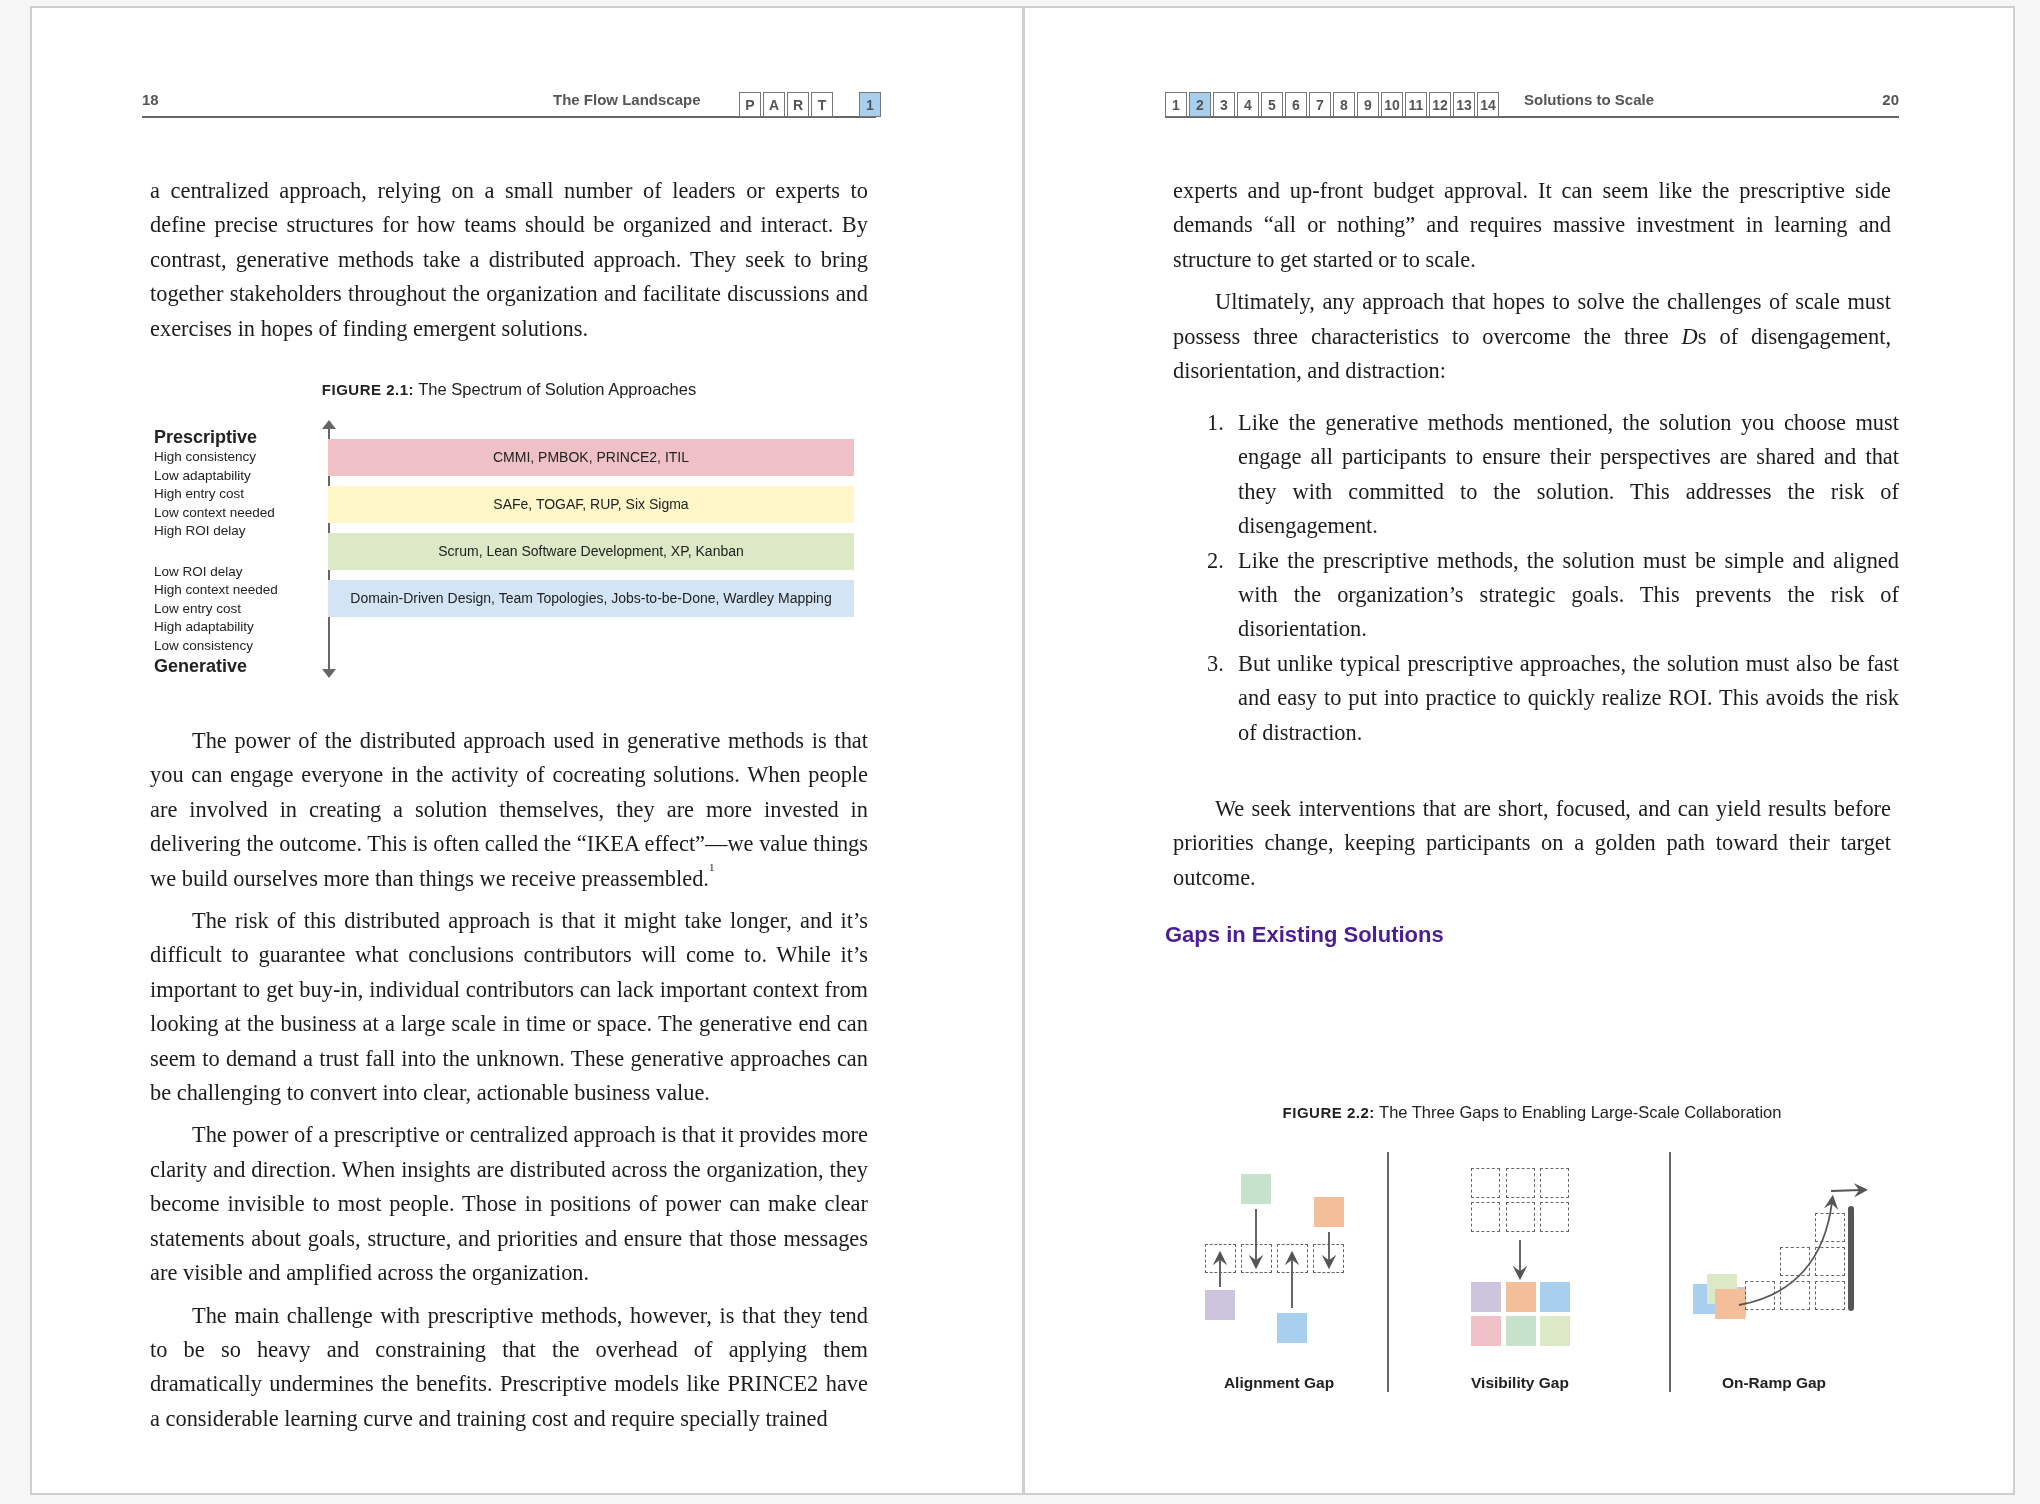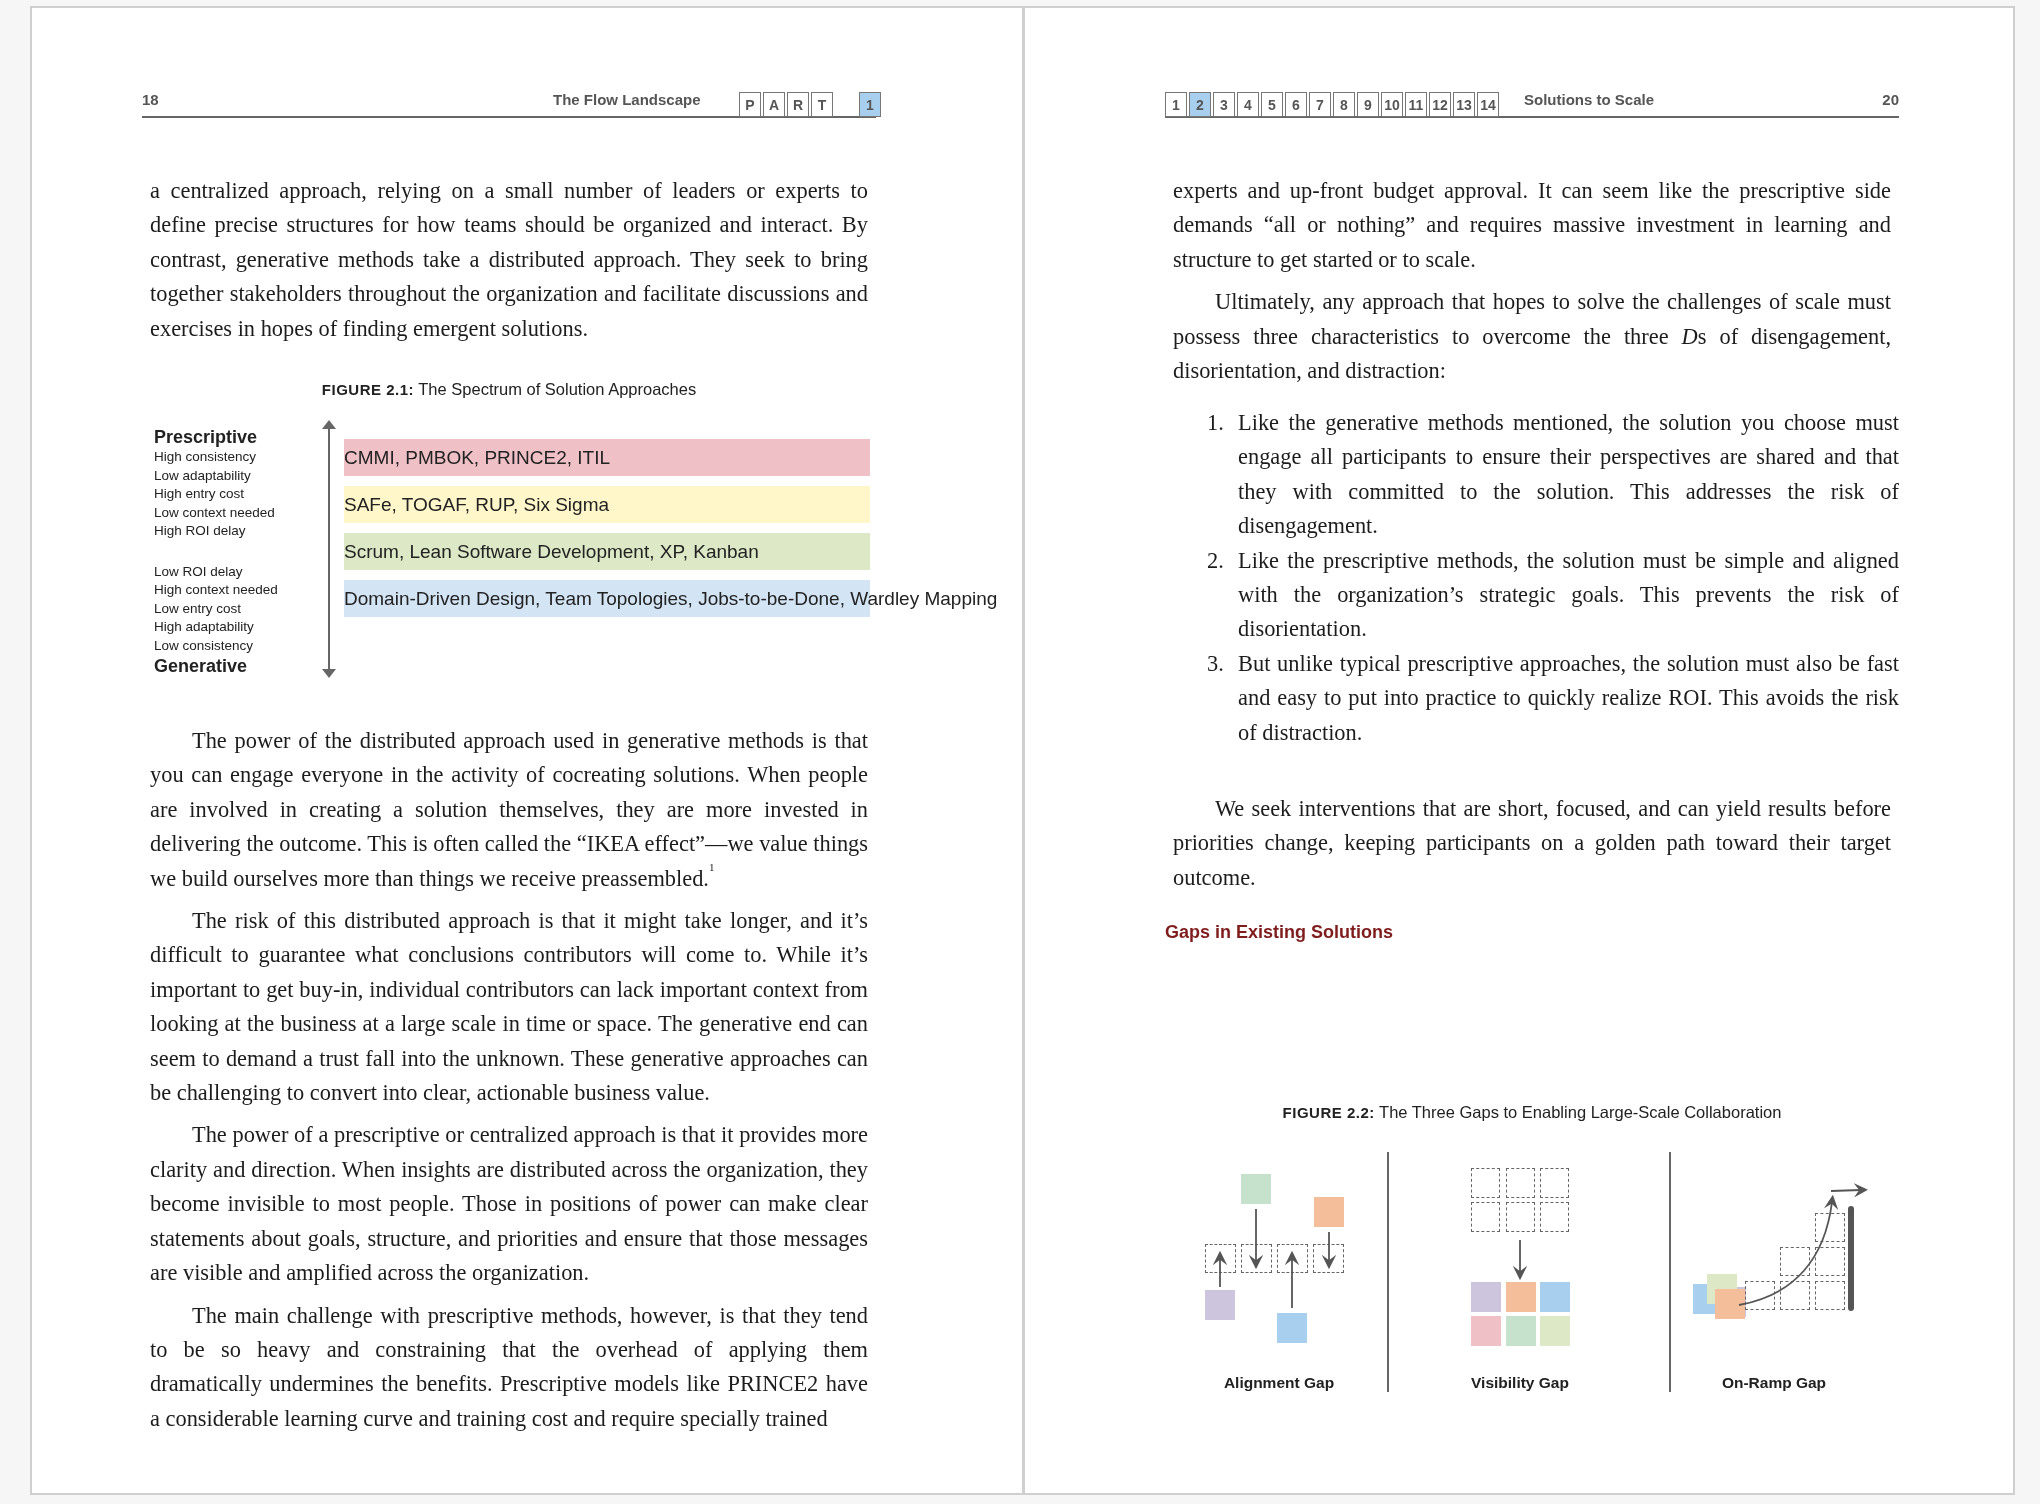--- a/index.html
+++ b/index.html
@@ -49,34 +49,34 @@
   
   .spectrum { position:absolute; left:0; top:410px; width:734px; height:270px; font-family:"Liberation Sans", sans-serif; }
   .spectrum .side-labels { position:absolute; left:12px; top:8px; font-size:13.5px; line-height:18.5px; color:#222; }
   .spectrum .side-labels .pole { font-weight:bold; font-size:18px; line-height:22px; }
   .spectrum .gap { height:22px; }
   .spectrum .axis { position:absolute; left:186px; top:5px; width:2px; height:252px; background:#666; }
   .spectrum .axis-arrow { position:absolute; left:180px; width:0; height:0; border-left:7px solid transparent; border-right:7px solid transparent; }
   .spectrum .axis-arrow.up { top:2px; border-bottom:9px solid #666; }
   .spectrum .axis-arrow.down { top:251px; border-top:9px solid #666; }
   .spectrum .band {
-    position:absolute; left:202px; width:526px; height:37px; line-height:37px; 
-    font-size:19px; color:#222; white-space:nowrap;
+    position:absolute; left:186px; width:526px; height:37px; line-height:37px; text-align:center;
+    font-size:14px; color:#222; white-space:nowrap;
   }
 
   
   .gaps { position:absolute; left:0; top:1140px; width:734px; height:260px; font-family:"Liberation Sans", sans-serif; }
   .gaps .sep { position:absolute; top:4px; width:2px; height:240px; background:#666; }
   .gaps .gap-label { position:absolute; top:226px; font-weight:bold; font-size:15.5px; color:#222; text-align:center; width:200px; }
   .note { position:absolute; width:30px; height:30px; }
   .dash { position:absolute; border:1.5px dashed #666; box-sizing:border-box; }
   svg.overlay { position:absolute; left:0; top:0; overflow:visible; }
 
   .heading {
-    position:absolute; left:0; font-family:"Liberation Sans", sans-serif; font-weight:bold; font-size:18px; color:#7f1d1d;
+    position:absolute; left:0; font-family:"Liberation Sans", sans-serif; font-weight:bold; font-size:22px; color:#4c1d95;
   }
 </style>
 </head>
 <body>
 
 <div class="spread">
   <div class="divider"></div>
 
   <div class="page left">
     <div class="running-head">

